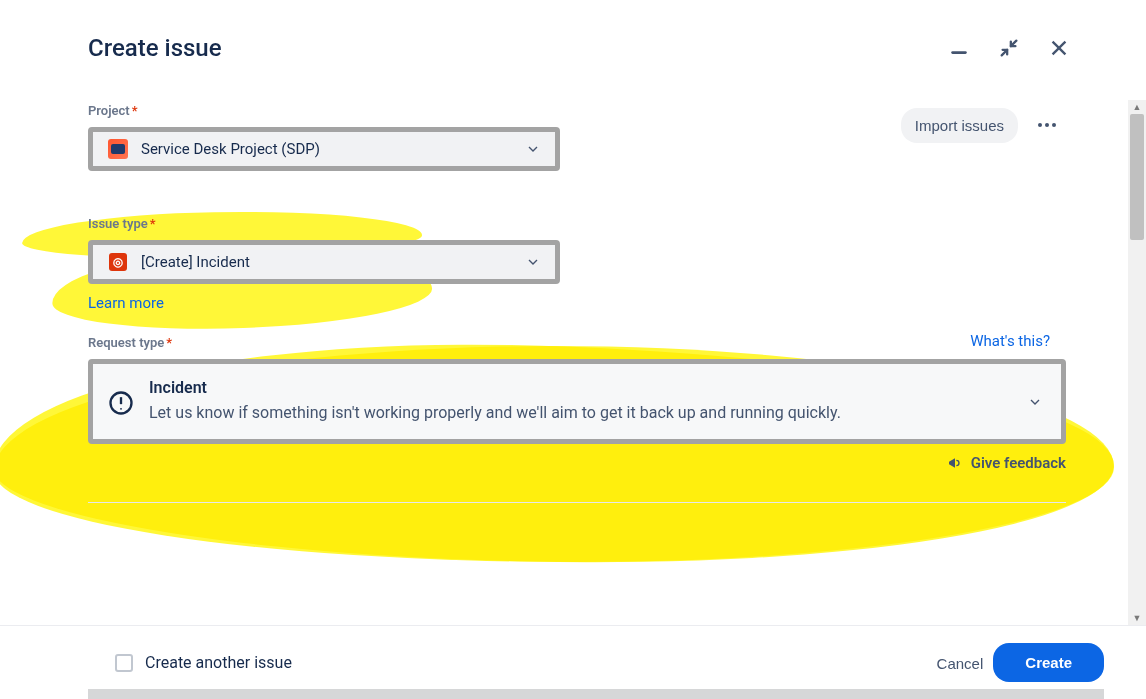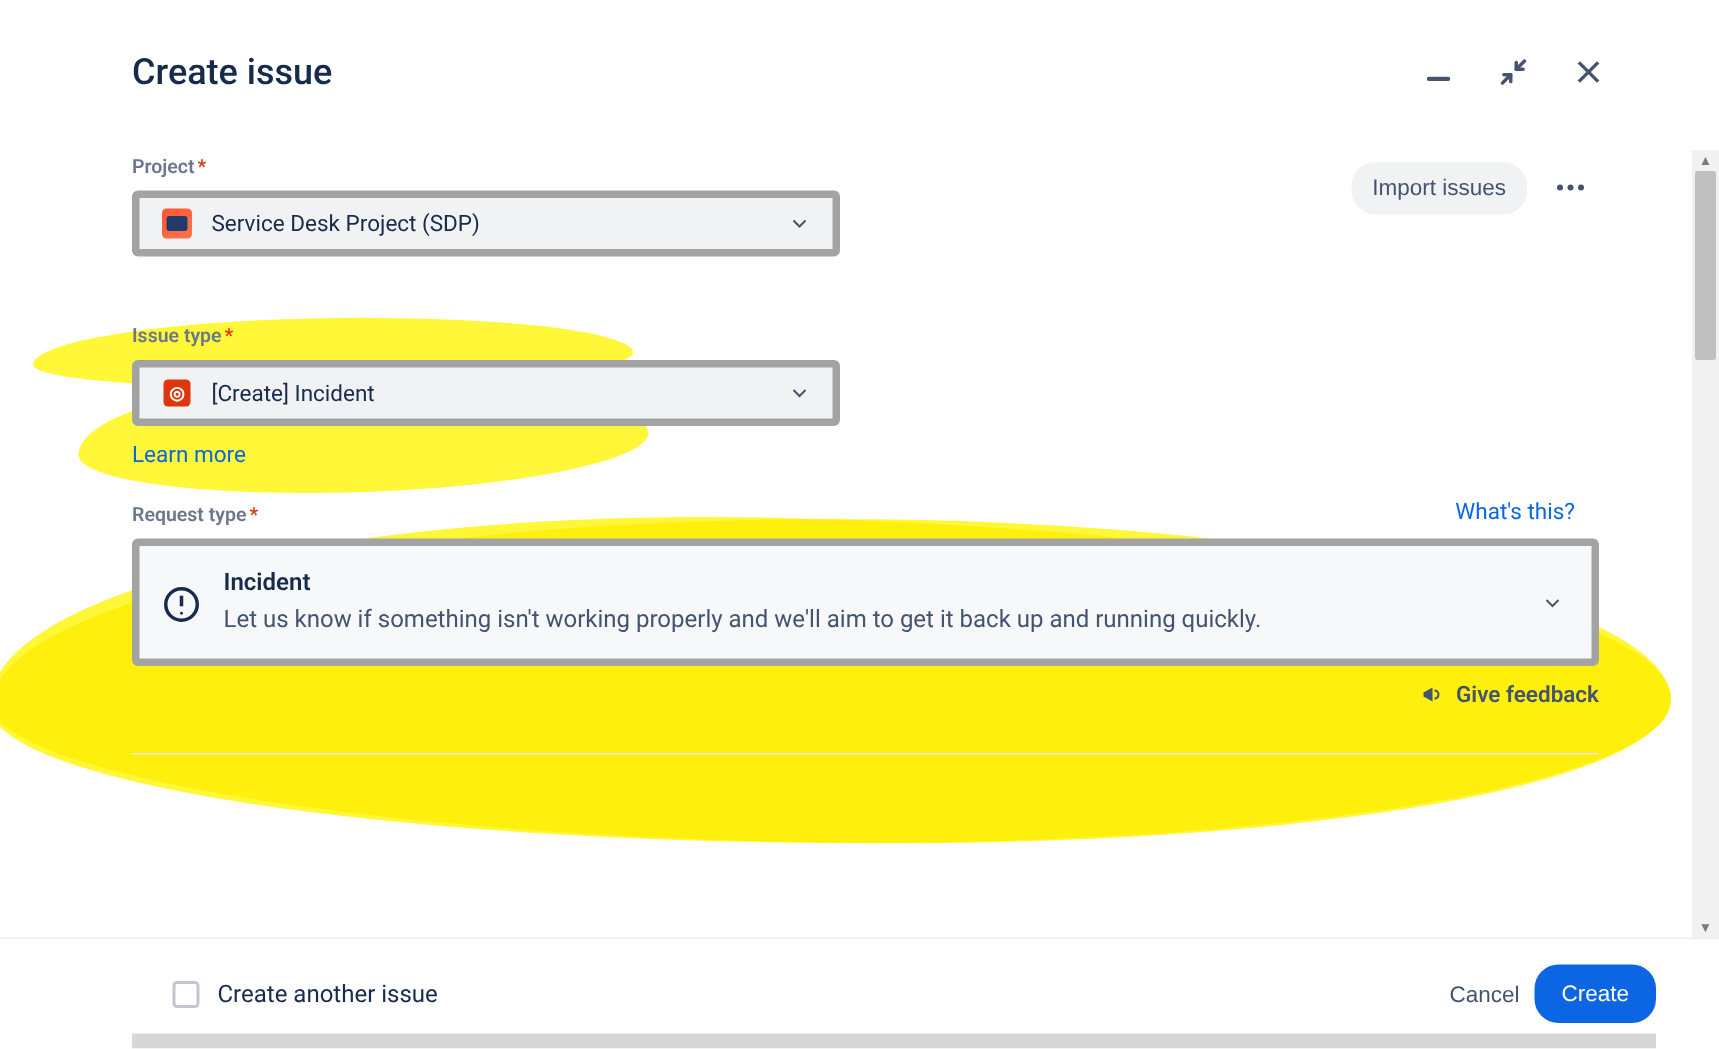--- a/index.html
+++ b/index.html
@@ -212,22 +212,22 @@
     color: #44546F;
     cursor:pointer;
     padding: 10px 10px;
   }
   .create-btn {
     background:#0C66E4;
     border:none;
     border-radius: 16px;
     color:#fff;
     font-size:15px;
-    font-weight:400;
-    padding: 11px 18px;
+    font-weight:700;
+    padding: 11px 32px;
     cursor:pointer;
   }
   
   .highlight {
     position:absolute;
     background: #FFF500;
     opacity: 0.78;
     pointer-events: none;
     mix-blend-mode: multiply;
   }

